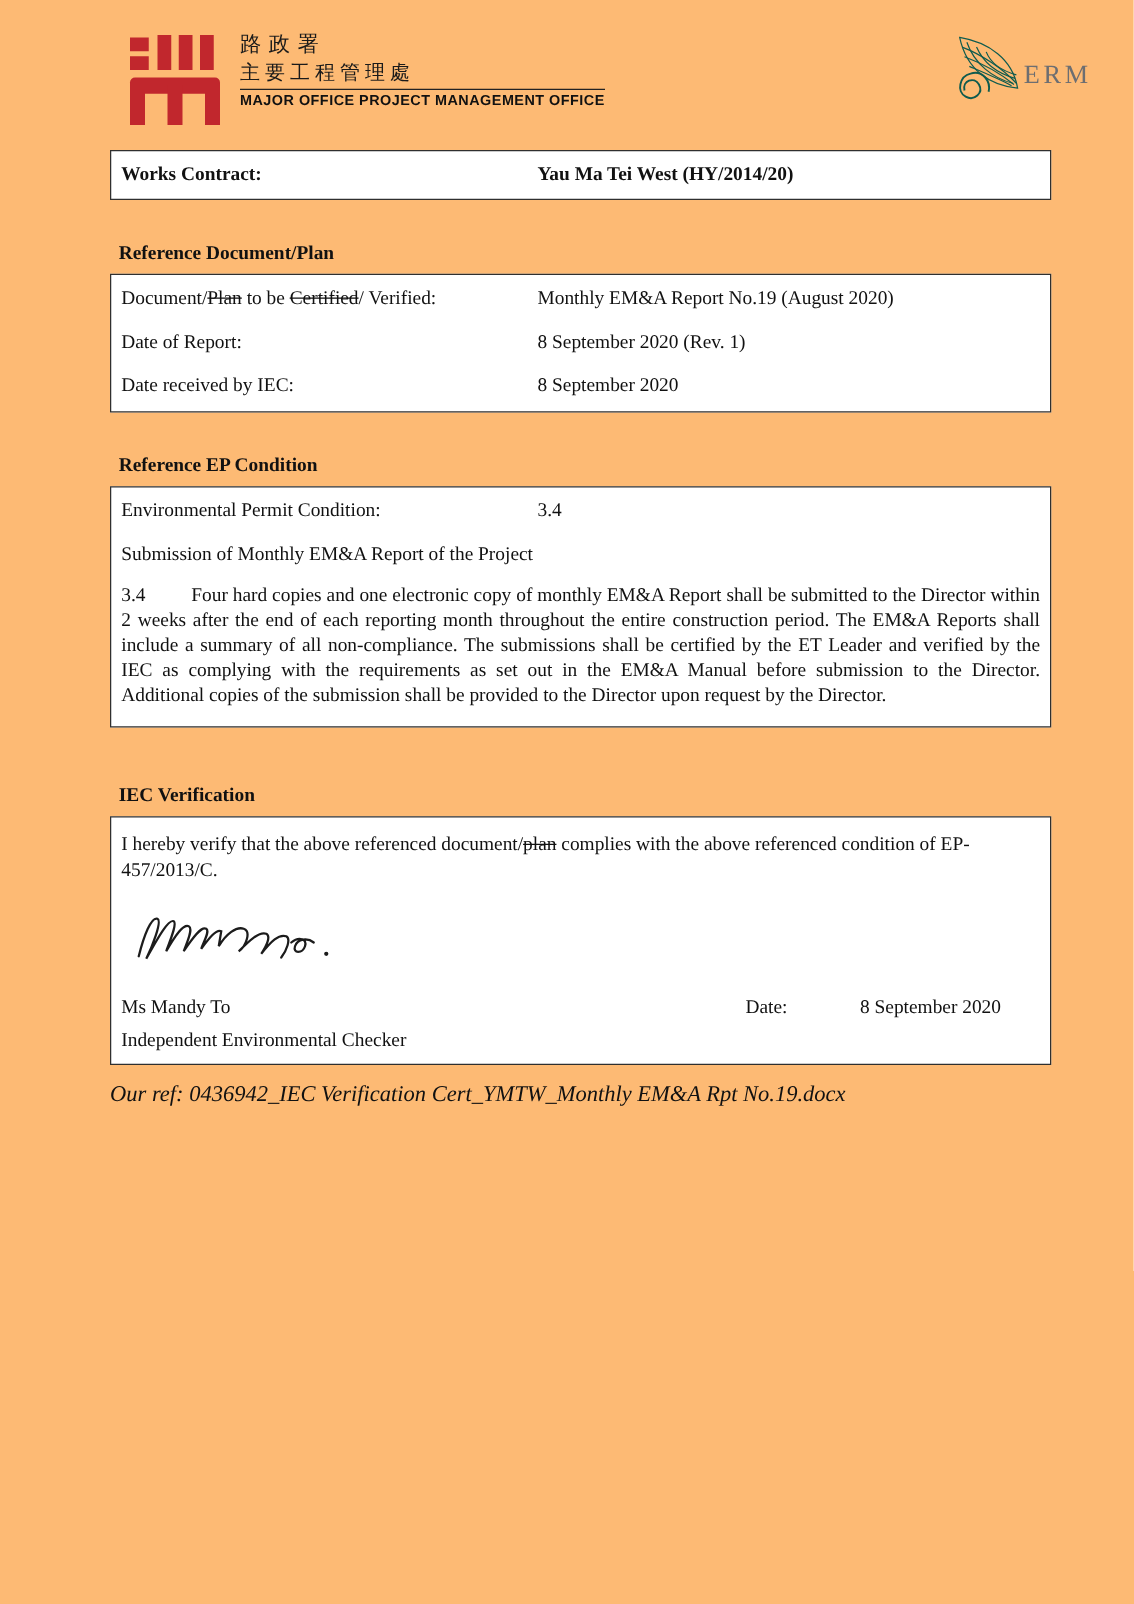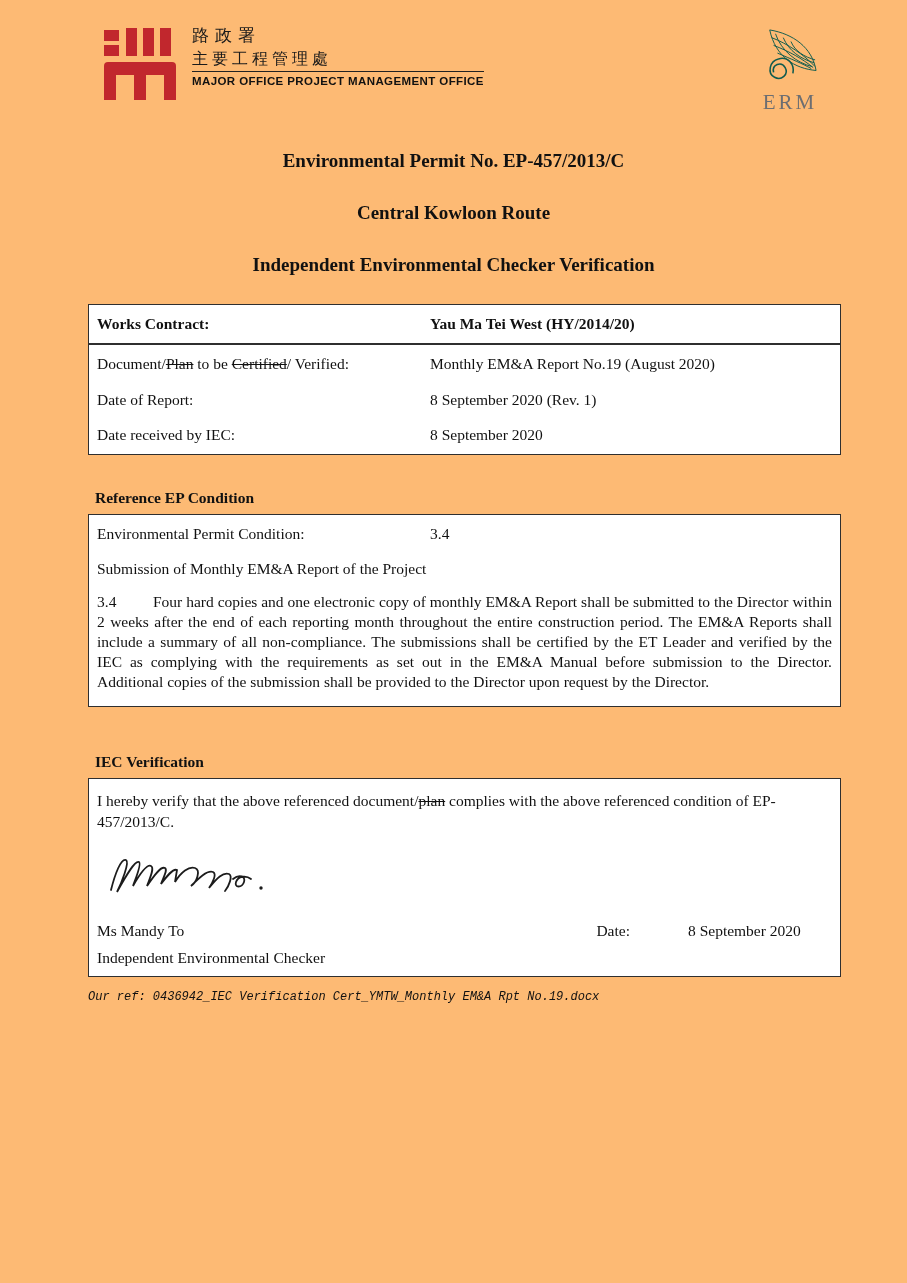--- a/index.html
+++ b/index.html
@@ -10,21 +10,21 @@
   }
   
   .header { display: flex; justify-content: space-between; align-items: flex-start; padding: 26px 84px 0 100px; }
   .dept { display: flex; align-items: flex-start; }
   .dept-logo { width: 80px; height: 74px; flex: none; }
   .dept-text { margin-left: 12px; font-family: "Liberation Sans", "DejaVu Sans", sans-serif; }
   .dept-cn  { font-size: 17px; letter-spacing: 6px; line-height: 1.15; color: #1a1a1a; }
   .dept-en  { font-size: 17.5px; font-weight: bold; letter-spacing: 1.6px; line-height: 1.25; color: #111; }
   .dept-cn2 { font-size: 16px; letter-spacing: 4px; margin-top: 3px; line-height: 1.25; color: #1a1a1a; }
   .dept-en2 { font-size: 11.5px; font-weight: bold; letter-spacing: .4px; border-top: 1.5px solid #222; margin-top: 2px; padding-top: 2px; line-height: 1.3; color: #111; }
-  .erm { display: flex; flex-direction: column; align-items: center; width: 66px; margin-top: 2px; }
+  .erm { display: flex; flex-direction: row; align-items: center; width: 66px; margin-top: 2px; }
   .erm-word { font-size: 21px; color: #6d6e71; letter-spacing: 3px; margin-top: 2px; }
   
   .titles { text-align: center; margin-top: 34px; }
   .title { font-size: 19px; font-weight: bold; margin: 0 0 28px 0; line-height: 1.25; }
   
   .content { margin: 4px 66px 0 88px; font-size: 15.5px; }
   .box { border: 1.3px solid #2f2f2f; padding: 9px 8px; background: #fff; }
   .works-box { margin-top: 20px; }
   .bold { font-weight: bold; }
   .row { line-height: 1.3; }
@@ -34,21 +34,21 @@
   .strike { text-decoration: line-through; }
   .subtitle { margin-top: 15px; line-height: 1.3; }
   .clause { margin: 13px 0 5px 0; text-align: justify; line-height: 1.29; }
   .clause-no { display: inline-block; width: 56px; }
   .statement { margin: 2px 0 0 0; line-height: 1.36; }
   .signature { margin: 16px 0 0 8px; height: 52px; }
   .signoff { display: flex; align-items: flex-end; margin-top: 22px; padding-right: 24px; }
   .date-label { margin-left: auto; }
   .date-value { margin-left: 58px; min-width: 120px; }
   .signatory-title { margin-top: 9px; }
-  .footer { margin: 13px 0 0 88px; font-style: italic; font-size: 12px; color: #111; font-family: Liberation Mono, monospace; }
+  .footer { margin: 13px 0 0 88px; font-style: italic; font-size: 18px; color: #111; }
 </style>
 </head>
 <body>
 
 <div class="page">
 
   <div class="header">
     <div class="dept">
       <span class="dept-logo">
         <svg width="80" height="74" viewBox="0 0 80 74" aria-hidden="true">
@@ -83,34 +83,30 @@
             <path d="M14 18 C30 24 44 32 55 41"></path>
             <path d="M18 26 C32 32 44 37 53 42"></path>
           </g>
           <path d="M14 46 c-2 -8 8 -12 12 -5 c4 7 -4 14 -11 10 c-8 -4 -5 -17 4 -19 c10 -3 17 6 15 15" stroke="#0f5b4e" fill="none" stroke-width="1.6"></path>
         </svg>
       </span>
       <div class="erm-word">ERM</div>
     </div>
   </div>
 
-  <div class="titles">
-    <div class="title">Environmental Permit No. EP-457/2013/C</div>
-    <div class="title">Central Kowloon Route</div>
-    <div class="title">Independent Environmental Checker Verification</div>
-  </div>
 
   <div class="content">
 
     <div class="box works-box">
       <div class="row">
         <span class="row-label bold">Works Contract:</span><span class="bold">Yau Ma Tei West (HY/2014/20)</span>
       </div>
     </div>
 
+    <div class="section-title">Reference Document/Plan</div>
     <div class="box">
       <div class="row gap-row">
         <span class="row-label"><span>Document/</span><span class="strike">Plan</span><span> to be </span><span class="strike">Certified</span><span>/ Verified:</span></span><span>Monthly EM&amp;A Report No.19 (August 2020)</span>
       </div>
       <div class="row gap-row">
         <span class="row-label">Date of Report:</span><span>8 September 2020 (Rev. 1)</span>
       </div>
       <div class="row">
         <span class="row-label">Date received by IEC:</span><span>8 September 2020</span>
       </div>

